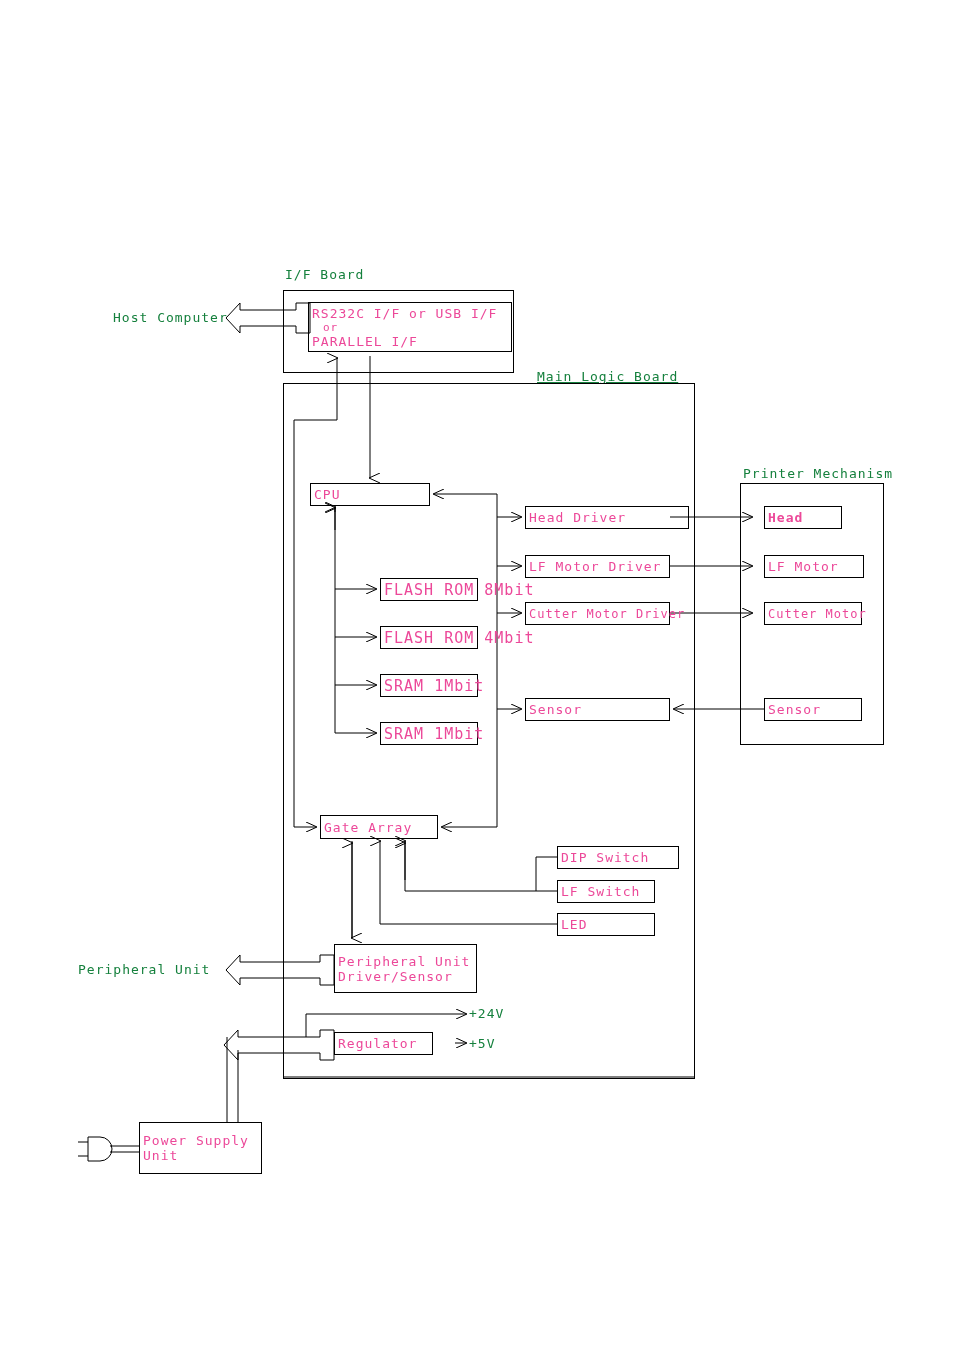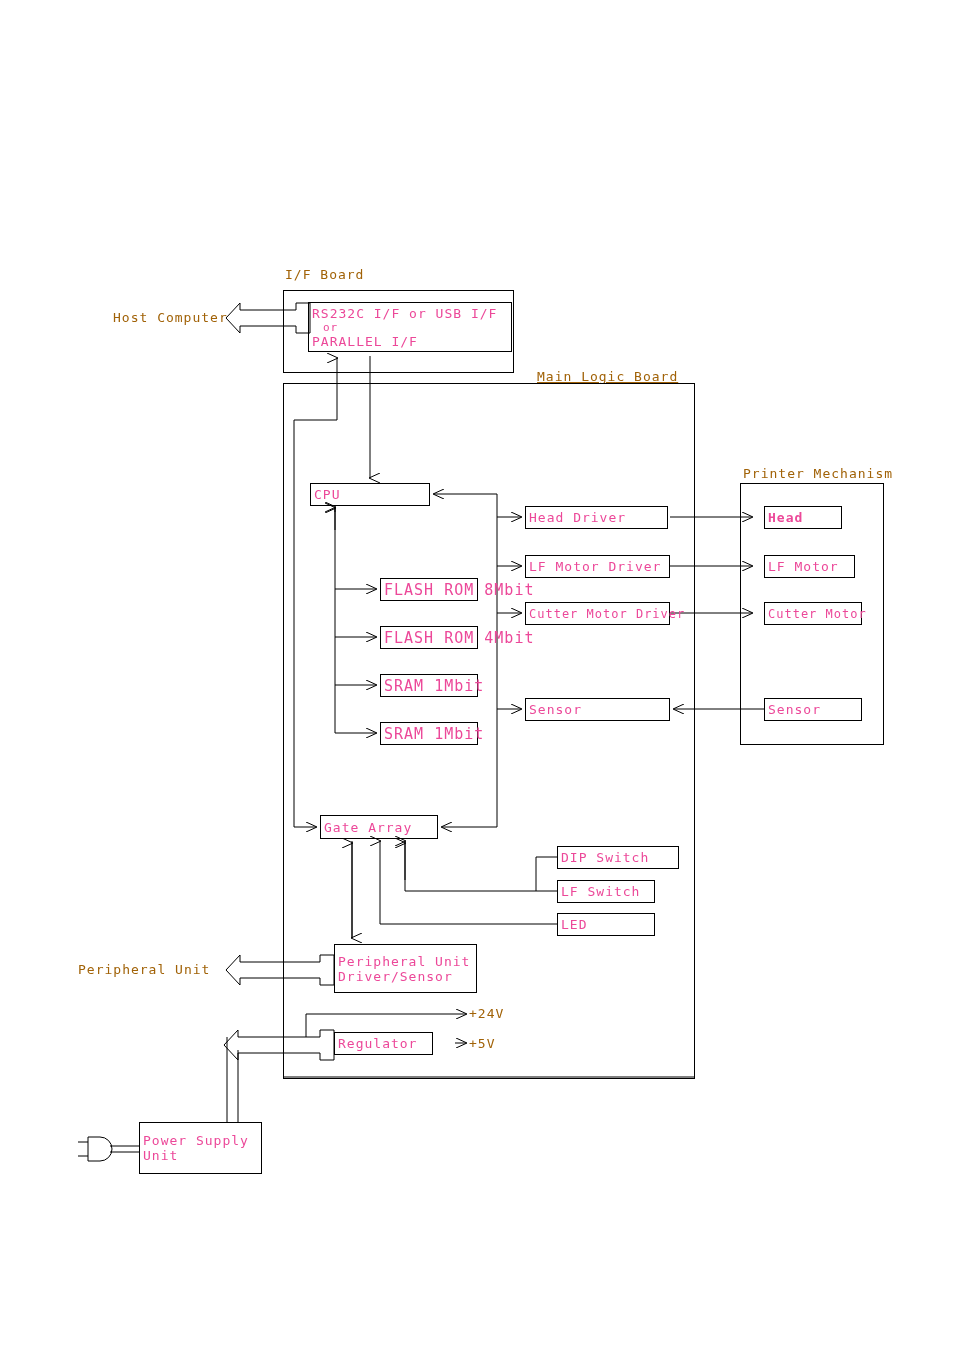--- a/index.html
+++ b/index.html
@@ -6,21 +6,21 @@
   body{width:954px;height:1351px;font-family:"DejaVu Sans Mono",monospace;}
   #stage{position:relative;width:954px;height:1351px;overflow:hidden;background:#fff;}
   svg#wires{position:absolute;left:0;top:0;width:954px;height:1351px;}
   .box{position:absolute;box-sizing:border-box;border:1px solid #000;background:transparent;
        display:flex;align-items:center;}
   .box .txt{display:block;padding-left:3px;letter-spacing:1px;color:#ec4899;white-space:nowrap;}
   .box.two{flex-direction:column;align-items:flex-start;justify-content:center;}
   .box.two .txt{padding-left:3px;}
   .outer{position:absolute;box-sizing:border-box;border:1px solid #000;background:transparent;}
   .outer.thick{border-width:1.4px;}
-  .free{position:absolute;letter-spacing:1px;color:#a16207;white-space:nowrap;}
+  .free{position:absolute;letter-spacing:1px;color:#15803d;white-space:nowrap;}
   .f13{font-size:13px;}
   .f12{font-size:12px;}
   .f11{font-size:11px;}
   .f10{font-size:15px;}
 </style>
 </head>
 <body>
 
 <div id="stage">
 
@@ -140,37 +140,37 @@
   <div class="box" style="left:380px;top:626px;width:98px;height:23px;">
     <span class="txt f10">FLASH ROM 4Mbit</span>
   </div>
   <div class="box" style="left:380px;top:674px;width:98px;height:23px;">
     <span class="txt f10">SRAM 1Mbit</span>
   </div>
   <div class="box" style="left:380px;top:722px;width:98px;height:23px;">
     <span class="txt f10">SRAM 1Mbit</span>
   </div>
 
-  <div class="box" style="left:525px;top:506px;width:143px;height:23px;">
+  <div class="box" style="left:525px;top:506px;width:164px;height:23px;">
     <span class="txt f13">Head Driver</span>
   </div>
   <div class="box" style="left:525px;top:555px;width:145px;height:23px;">
     <span class="txt f13">LF Motor Driver</span>
   </div>
   <div class="box" style="left:525px;top:602px;width:145px;height:23px;">
     <span class="txt f12">Cutter Motor Driver</span>
   </div>
   <div class="box" style="left:525px;top:698px;width:145px;height:23px;">
     <span class="txt f13">Sensor</span>
   </div>
 
   <div class="box" style="left:764px;top:506px;width:78px;height:23px;font-weight:bold;">
     <span class="txt f13">Head</span>
   </div>
-  <div class="box" style="left:764px;top:555px;width:91px;height:23px;">
+  <div class="box" style="left:764px;top:555px;width:100px;height:23px;">
     <span class="txt f13">LF Motor</span>
   </div>
   <div class="box" style="left:764px;top:602px;width:98px;height:23px;">
     <span class="txt f12">Cutter Motor</span>
   </div>
   <div class="box" style="left:764px;top:698px;width:98px;height:23px;">
     <span class="txt f13">Sensor</span>
   </div>
 
   <div class="box" style="left:320px;top:815px;width:118px;height:24px;">

